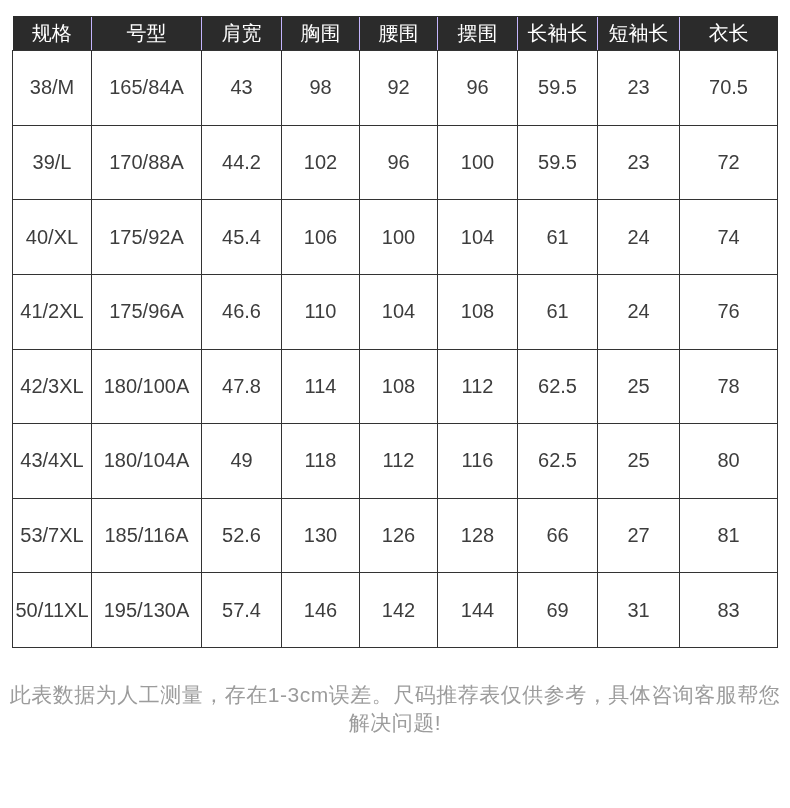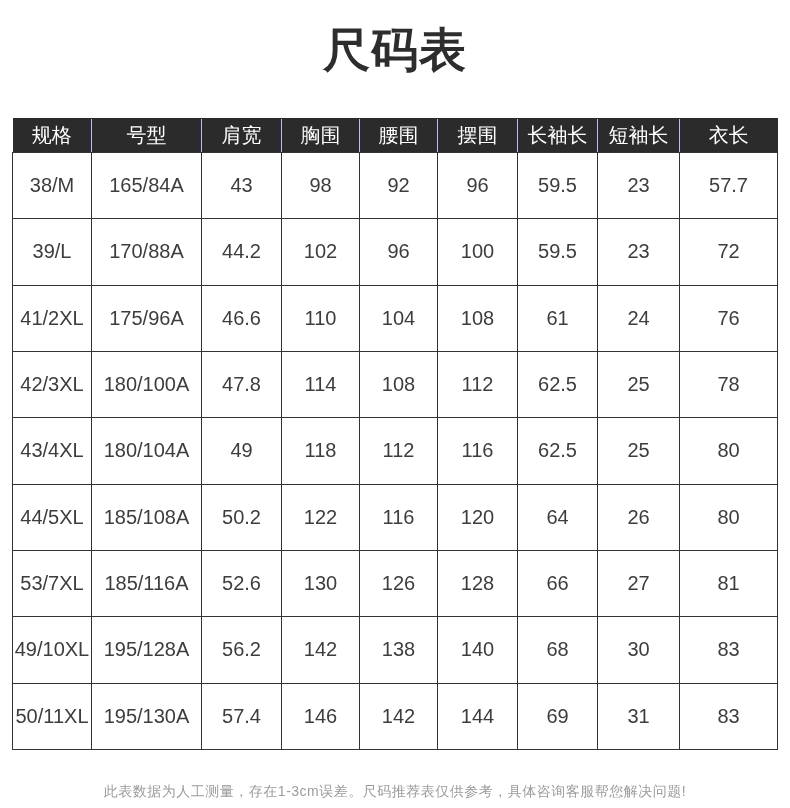--- a/index.html
+++ b/index.html
@@ -61,30 +61,29 @@
     font-size: 20px;
     color: var(--body-text, #3d3d3d);
     padding: 0;
     overflow: hidden;
     white-space: nowrap;
   }
   .note {
     margin: 0;
     padding-top: 17px;
     text-align: center;
-    font-size: 14px;
+    font-size: 21px;
     color: var(--footer-text, #9c9c9c);
     letter-spacing: 0.5px;
   }
 </style>
 </head>
 <body>
 
 <div class="page">
-  <h1 class="title">尺码表</h1>
 
   <table class="size-table">
     <colgroup id="col-group">
         <col style="width: 79px;">
         <col style="width: 110px;">
         <col style="width: 80px;">
         <col style="width: 78px;">
         <col style="width: 78px;">
         <col style="width: 80px;">
         <col style="width: 80px;">
@@ -107,34 +106,45 @@
     <tbody id="table-body">
         <tr>
           <td>38/M</td>
           <td>165/84A</td>
           <td>43</td>
           <td>98</td>
           <td>92</td>
           <td>96</td>
           <td>59.5</td>
           <td>23</td>
-          <td>57.7</td>
+          <td>70.5</td>
         </tr>
         <tr>
           <td>39/L</td>
           <td>170/88A</td>
           <td>44.2</td>
           <td>102</td>
           <td>96</td>
           <td>100</td>
           <td>59.5</td>
           <td>23</td>
           <td>72</td>
         </tr>
         <tr>
+          <td>40/XL</td>
+          <td>175/92A</td>
+          <td>45.4</td>
+          <td>106</td>
+          <td>100</td>
+          <td>104</td>
+          <td>61</td>
+          <td>24</td>
+          <td>74</td>
+        </tr>
+        <tr>
           <td>41/2XL</td>
           <td>175/96A</td>
           <td>46.6</td>
           <td>110</td>
           <td>104</td>
           <td>108</td>
           <td>61</td>
           <td>24</td>
           <td>76</td>
         </tr>
@@ -154,53 +164,31 @@
           <td>180/104A</td>
           <td>49</td>
           <td>118</td>
           <td>112</td>
           <td>116</td>
           <td>62.5</td>
           <td>25</td>
           <td>80</td>
         </tr>
         <tr>
-          <td>44/5XL</td>
-          <td>185/108A</td>
-          <td>50.2</td>
-          <td>122</td>
-          <td>116</td>
-          <td>120</td>
-          <td>64</td>
-          <td>26</td>
-          <td>80</td>
-        </tr>
-        <tr>
           <td>53/7XL</td>
           <td>185/116A</td>
           <td>52.6</td>
           <td>130</td>
           <td>126</td>
           <td>128</td>
           <td>66</td>
           <td>27</td>
           <td>81</td>
         </tr>
         <tr>
-          <td>49/10XL</td>
-          <td>195/128A</td>
-          <td>56.2</td>
-          <td>142</td>
-          <td>138</td>
-          <td>140</td>
-          <td>68</td>
-          <td>30</td>
-          <td>83</td>
-        </tr>
-        <tr>
           <td>50/11XL</td>
           <td>195/130A</td>
           <td>57.4</td>
           <td>146</td>
           <td>142</td>
           <td>144</td>
           <td>69</td>
           <td>31</td>
           <td>83</td>
         </tr>

